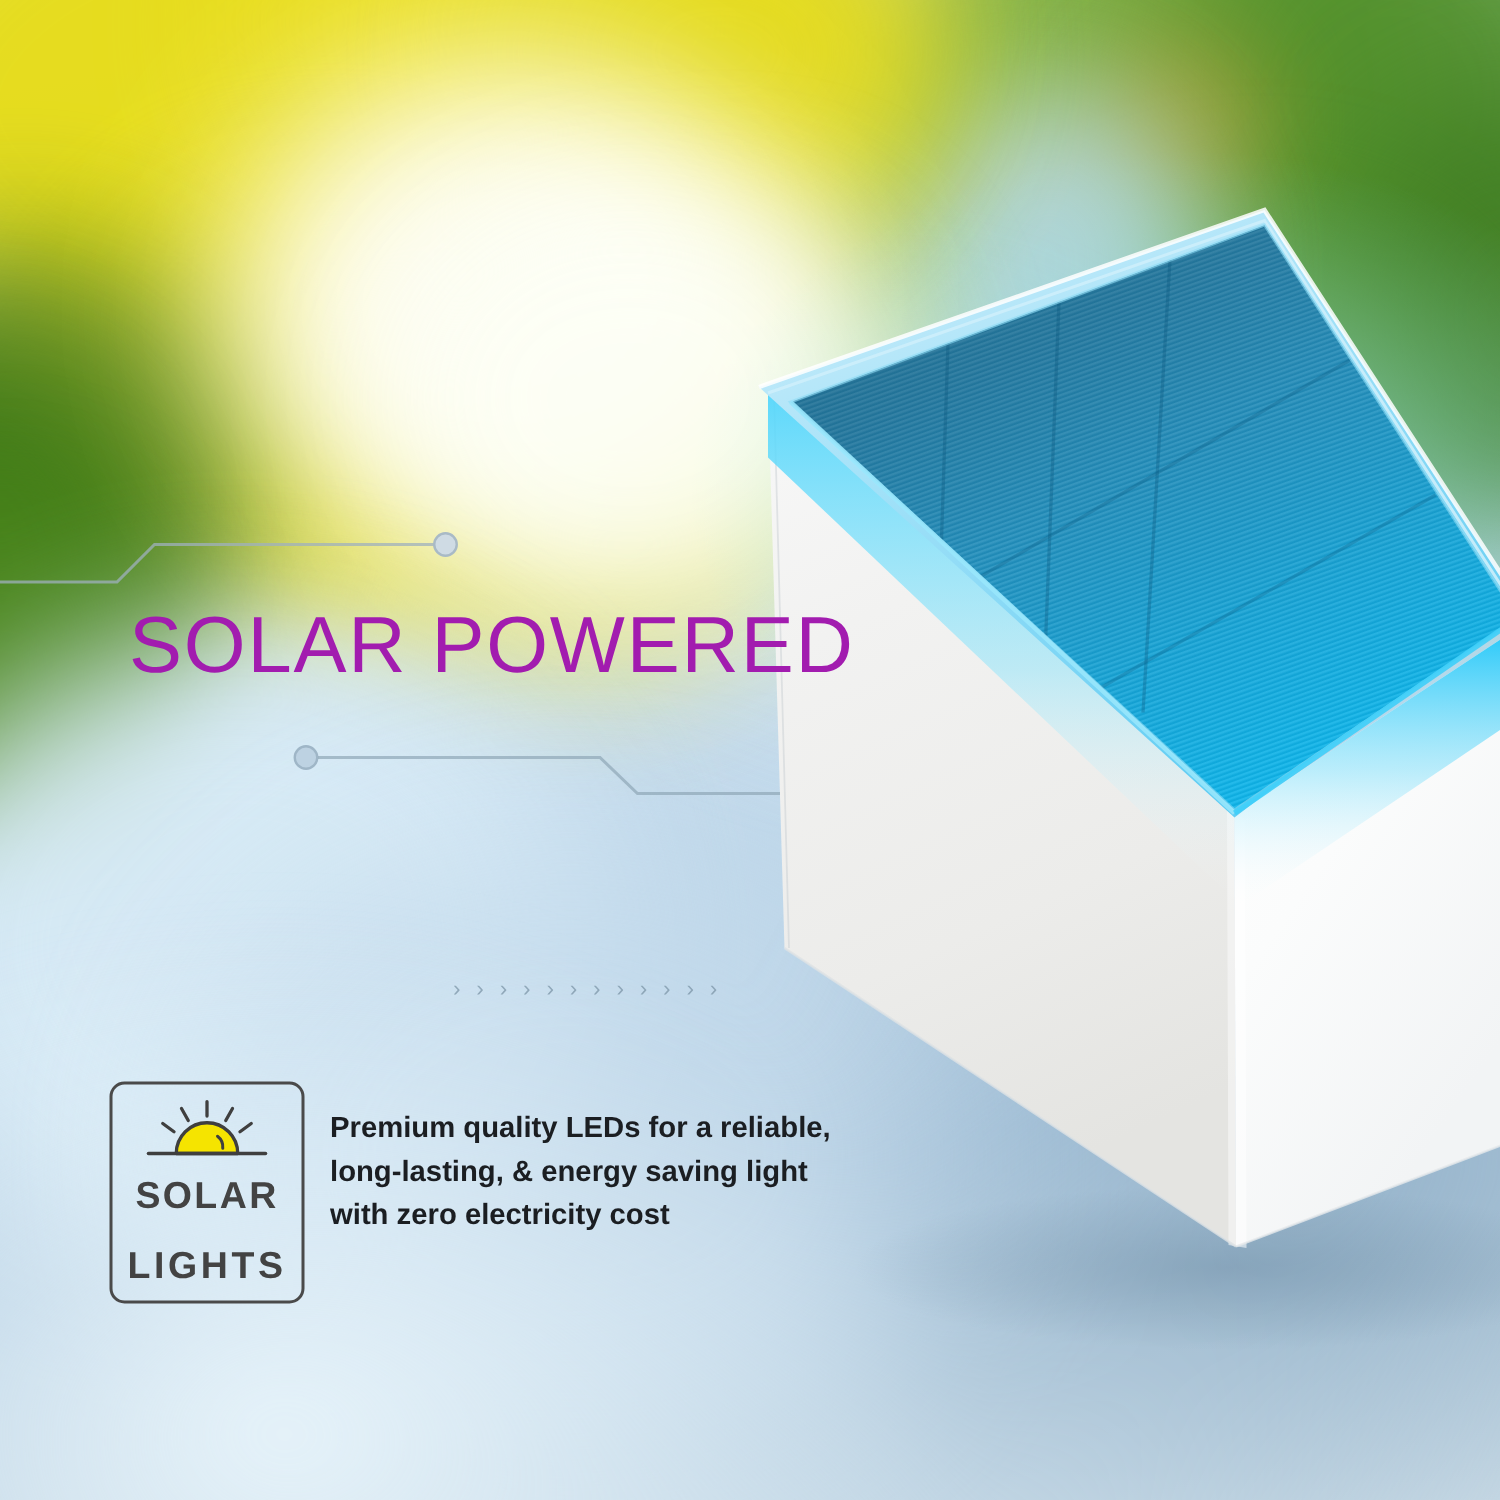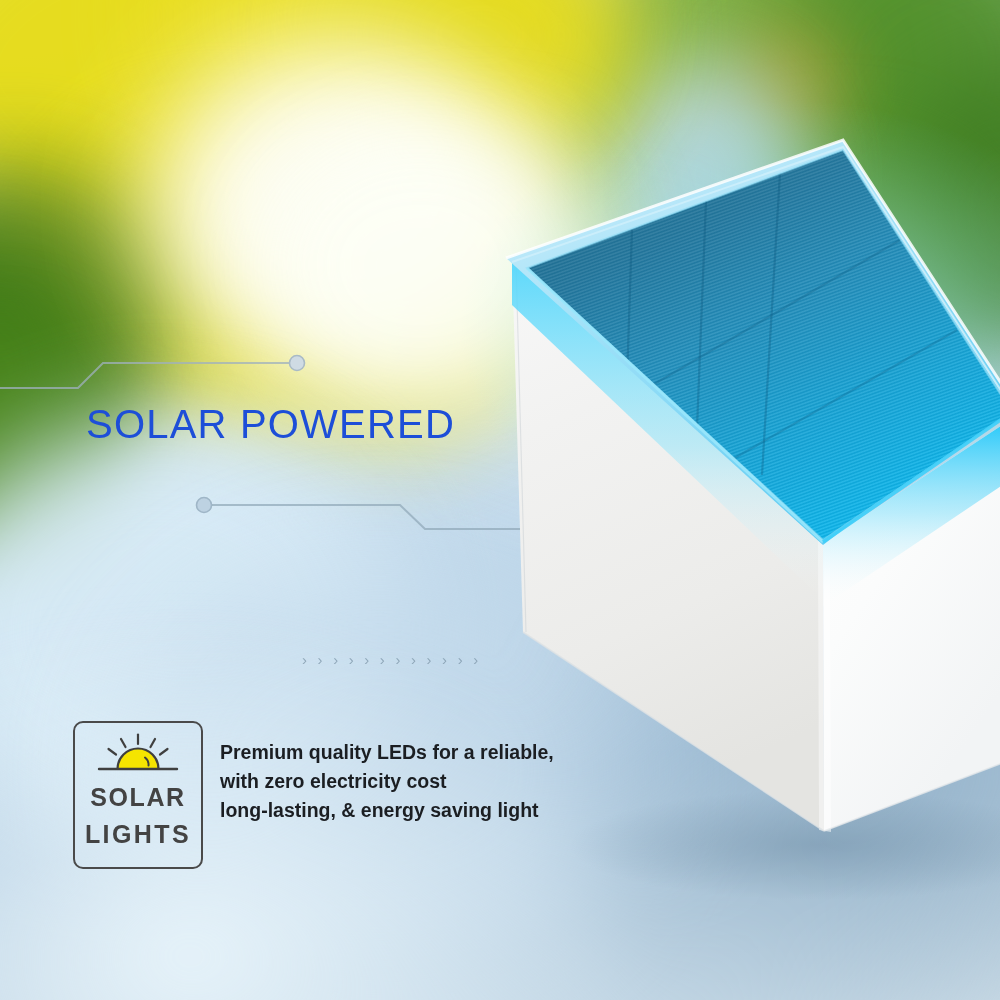--- a/index.html
+++ b/index.html
@@ -96,24 +96,24 @@
     font-family: "Liberation Sans", sans-serif;
     white-space: nowrap;
     line-height: 1;
   }
 
   
   .headline {
     position: absolute;
     left: 86px;
     top: 404px;
-    font-size: 40px;
+    font-size: 53px;
     font-weight: 300;
     letter-spacing: 1.2px;
-    color: #1d4ed8;
+    color: #a21caf;
     line-height: 1;
     white-space: nowrap;
   }
 
   
   .badge {
     position: absolute;
     left: 73px;
     top: 721px;
     width: 130px;
@@ -128,21 +128,21 @@
     padding-top: 10px;
   }
   .badge-sun { width: 104px; height: 44px; display: block; }
   .badge-word {
     color: #434343;
     font-weight: bold;
     line-height: 1.0;
     text-align: center;
   }
   .badge-word.w1 { font-size: 25px; letter-spacing: 1.6px; margin-top: 8px; }
-  .badge-word.w2 { font-size: 25px; letter-spacing: 2.4px; margin-top: 12px; }
+  .badge-word.w2 { font-size: 25px; letter-spacing: 2.4px; margin-top: 22px; }
 
   
   .body-copy {
     position: absolute;
     left: 220px;
     top: 738px;
     width: 350px;
     color: #1b1e22;
     font-size: 19.5px;
     line-height: 29px;
@@ -346,17 +346,17 @@
       <path d="M 59 24.5 A 9 9 0 0 1 62.5 32.5" fill="none" stroke="#3f3f3f" stroke-width="2" stroke-linecap="round"></path>
 
       <line x1="13" y1="36" x2="91" y2="36" stroke="#3f3f3f" stroke-width="2.4" stroke-linecap="round"></line>
     </svg>
     <div class="badge-word w1">SOLAR</div>
     <div class="badge-word w2">LIGHTS</div>
   </div>
 
   <div class="body-copy">
     <div>Premium quality LEDs for a reliable,</div>
+    <div>long-lasting, &amp; energy  saving  light</div>
     <div>with zero  electricity cost</div>
-    <div>long-lasting, &amp; energy  saving  light</div>
   </div>
 
 </div>
 
 </body></html>

